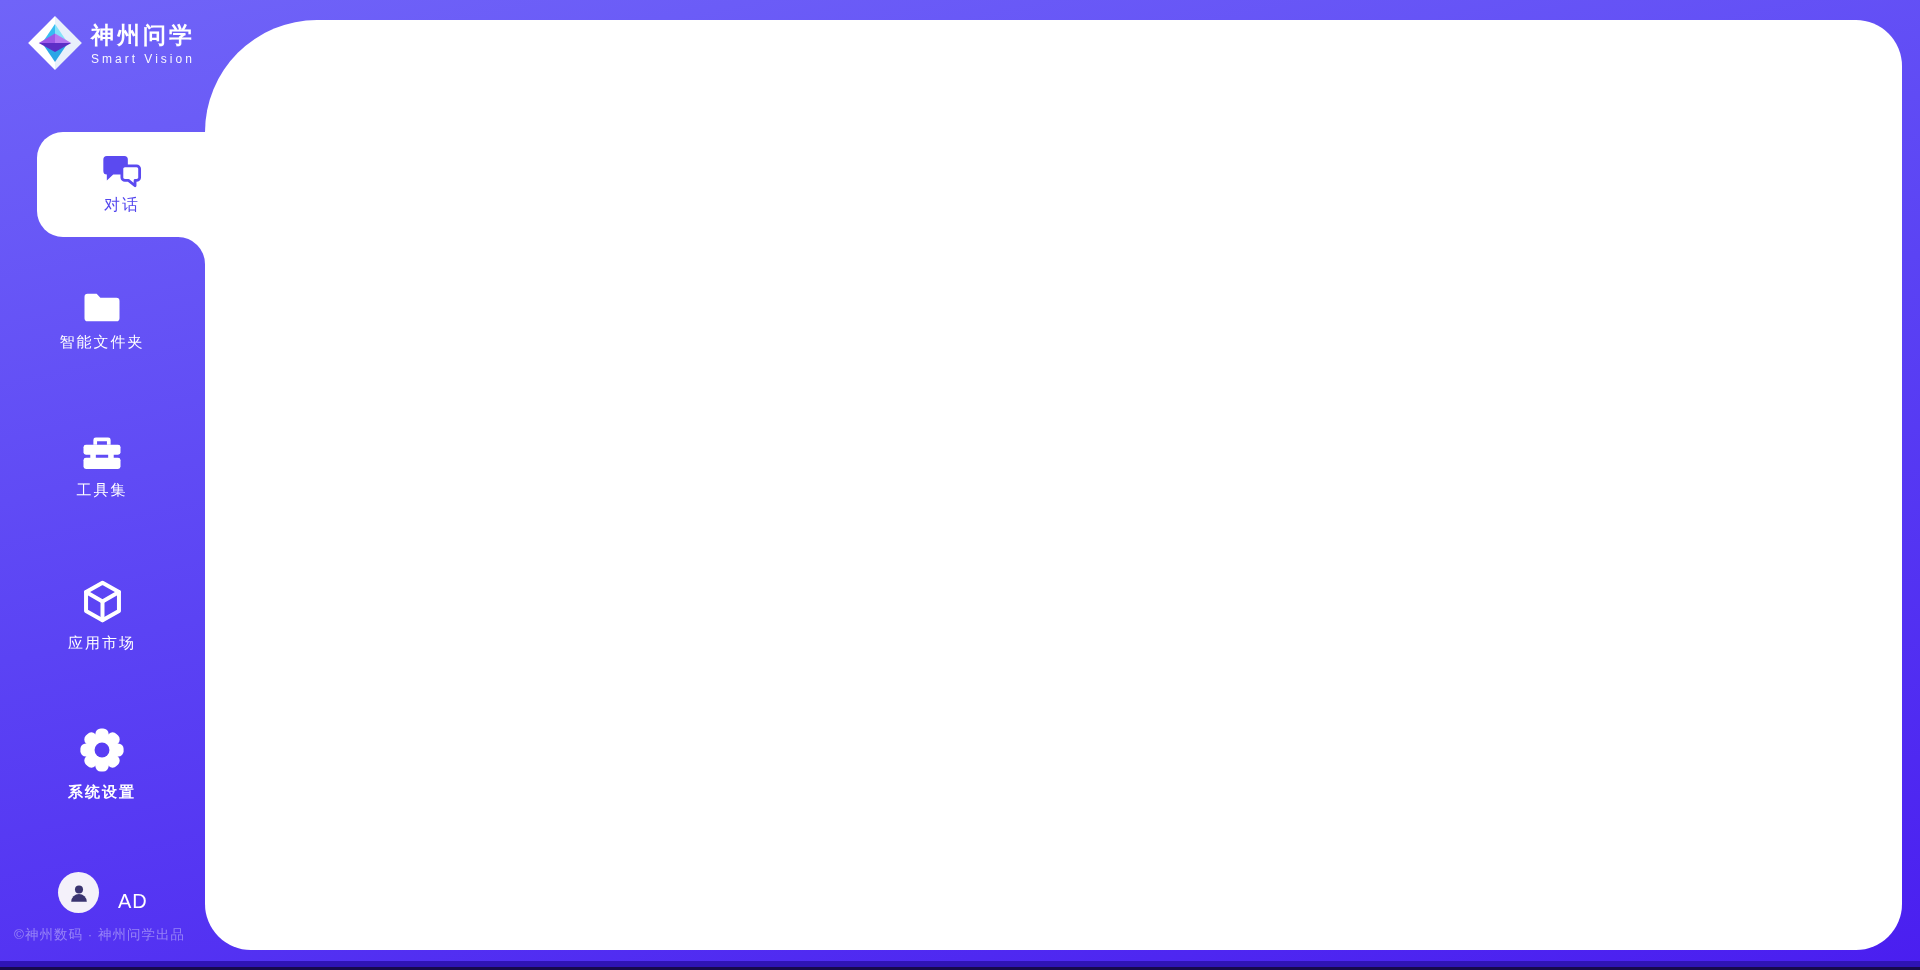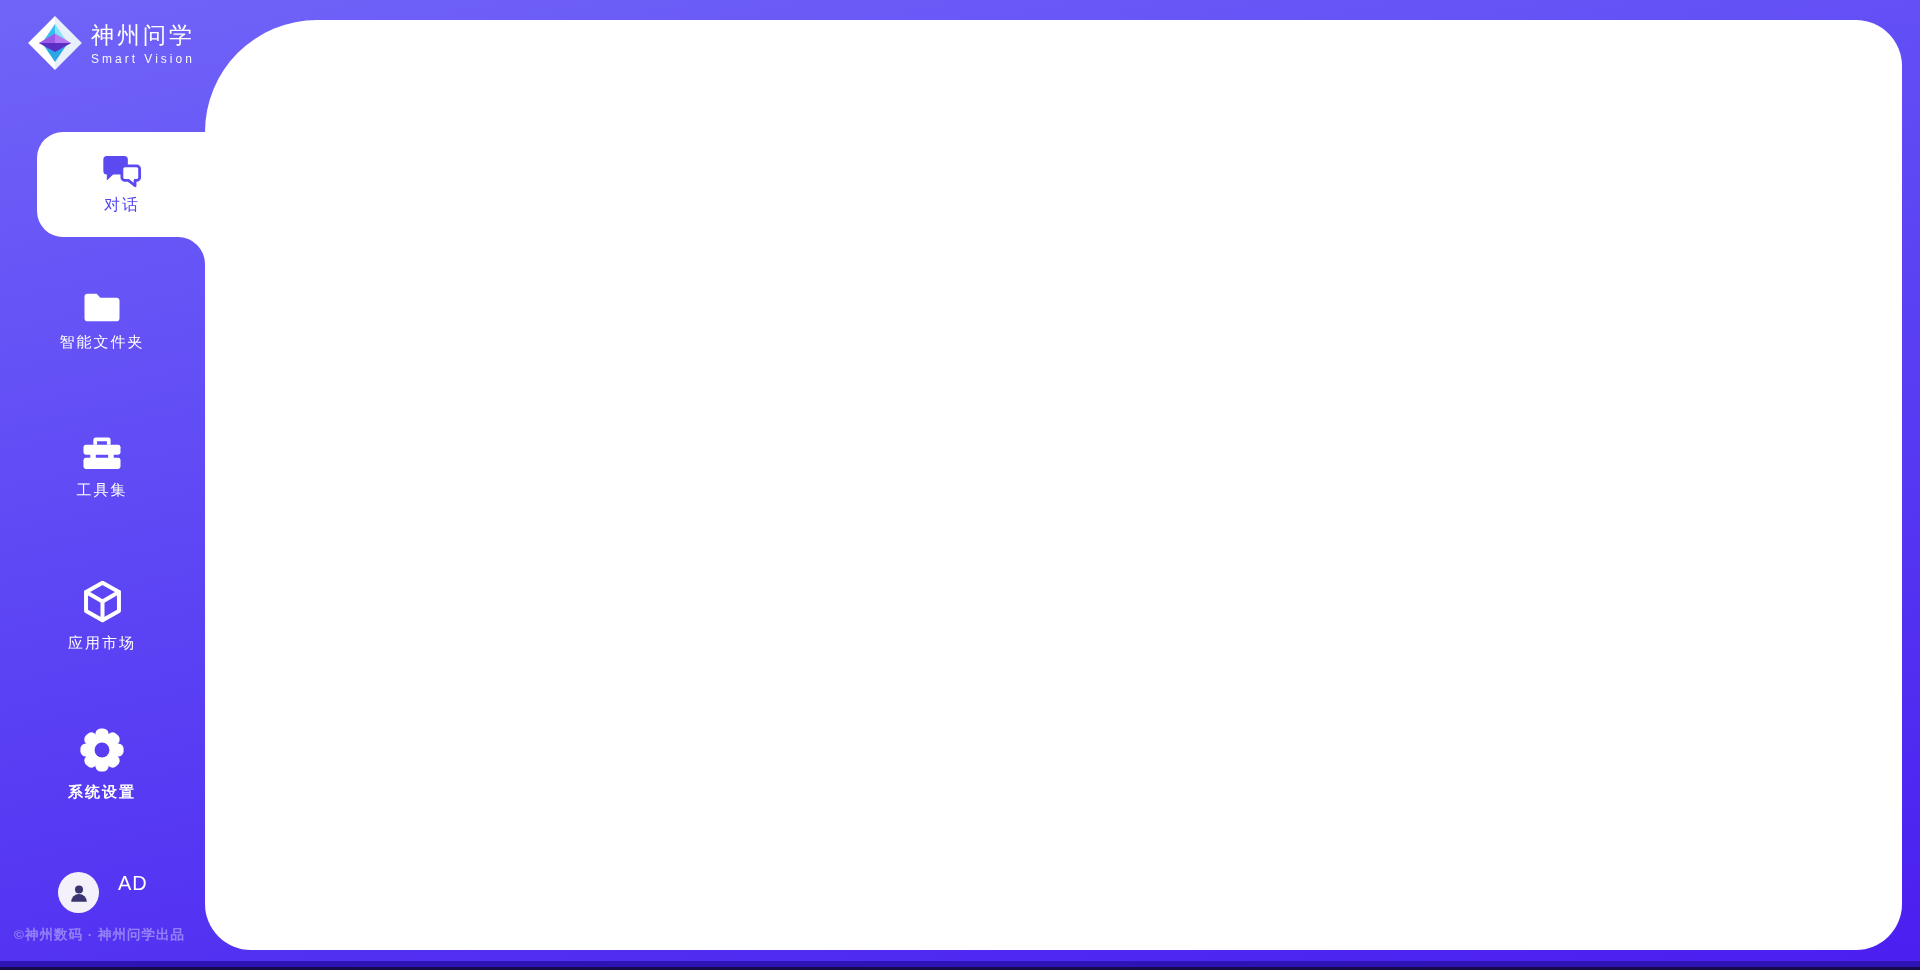--- a/index.html
+++ b/index.html
@@ -15,21 +15,21 @@
   
   .main-panel {
     position:absolute; left:205px; top:20px; width:1697px; height:930px;
     background:#ffffff; border-radius:112px 46px 46px 46px; z-index:1;
   }
 
   
   .brand { position:absolute; left:27px; top:15px; display:flex; align-items:center; z-index:3; }
   .brand-logo { width:56px; height:56px; }
   .brand-text { margin-left:8px; color:#fff; }
-  .brand-name { font-size:23px; font-weight:400; letter-spacing:3px; }
+  .brand-name { font-size:23px; font-weight:700; letter-spacing:3px; }
   .brand-sub  { font-size:12px; letter-spacing:3px; margin-top:1px; opacity:.95; }
 
   .active-tab {
     position:absolute; left:37px; top:132px; width:170px; height:105px;
     background:#fff; border-radius:26px 0 0 26px; z-index:2;
     display:flex; flex-direction:column; align-items:center; justify-content:center; gap:7px;
     cursor:pointer;
   }
   .active-tab .nav-label { color:#5447ee; font-size:16px; letter-spacing:2px; }
   .active-tab .nav-icon  { color:#5b4af0; }
@@ -42,24 +42,24 @@
   .nav-item {
     position:absolute; left:0; width:204px; display:flex; flex-direction:column;
     align-items:center; gap:9px; color:#fff; z-index:3; cursor:pointer;
   }
   .nav-item .nav-label { font-size:15px; letter-spacing:2px; }
   .nav-folder  { top:291px; }
   .nav-tools   { top:435px; }
   .nav-market  { top:578px; }
   .nav-settings{ top:726px;font-weight:bold; }
 
-  .user-row { position:absolute; left:58px; top:872px; display:flex; align-items:flex-start; gap:19px; z-index:3; cursor:pointer; }
+  .user-row { position:absolute; left:58px; top:872px; display:flex; align-items:flex-end; gap:19px; z-index:3; cursor:pointer; }
   .user-avatar { width:41px; height:41px; border-radius:50%; background:#f4f1fa; display:flex; align-items:center; justify-content:center; }
   .user-initials { color:#fff; font-size:20px; letter-spacing:1px; }
-  .side-footer { position:absolute; left:14px; top:926px; font-size:13.5px; color:rgba(255,255,255,.38); letter-spacing:1px; z-index:3;font-weight:bold; }
+  .side-footer { position:absolute; left:14px; top:926px; font-size:13.5px; color:rgba(255,255,255,.38); letter-spacing:1px; z-index:3; }
 
   
   .column { position:absolute; left:368px; top:0; width:948px; height:100%; }
 
   .greeting { position:absolute; left:0; top:141px; display:flex; align-items:center; }
   .greet-logo { width:88px; height:88px; filter:drop-shadow(0 8px 16px rgba(110,130,240,.35)); }
   .greet-text { margin-left:26px; font-size:31px; font-weight:700; color:#141414; letter-spacing:.5px; }
 
   .cards { position:absolute; left:0; top:257px; display:grid; grid-template-columns:464px 464px; grid-column-gap:20px; grid-row-gap:24px; }
   .card {

